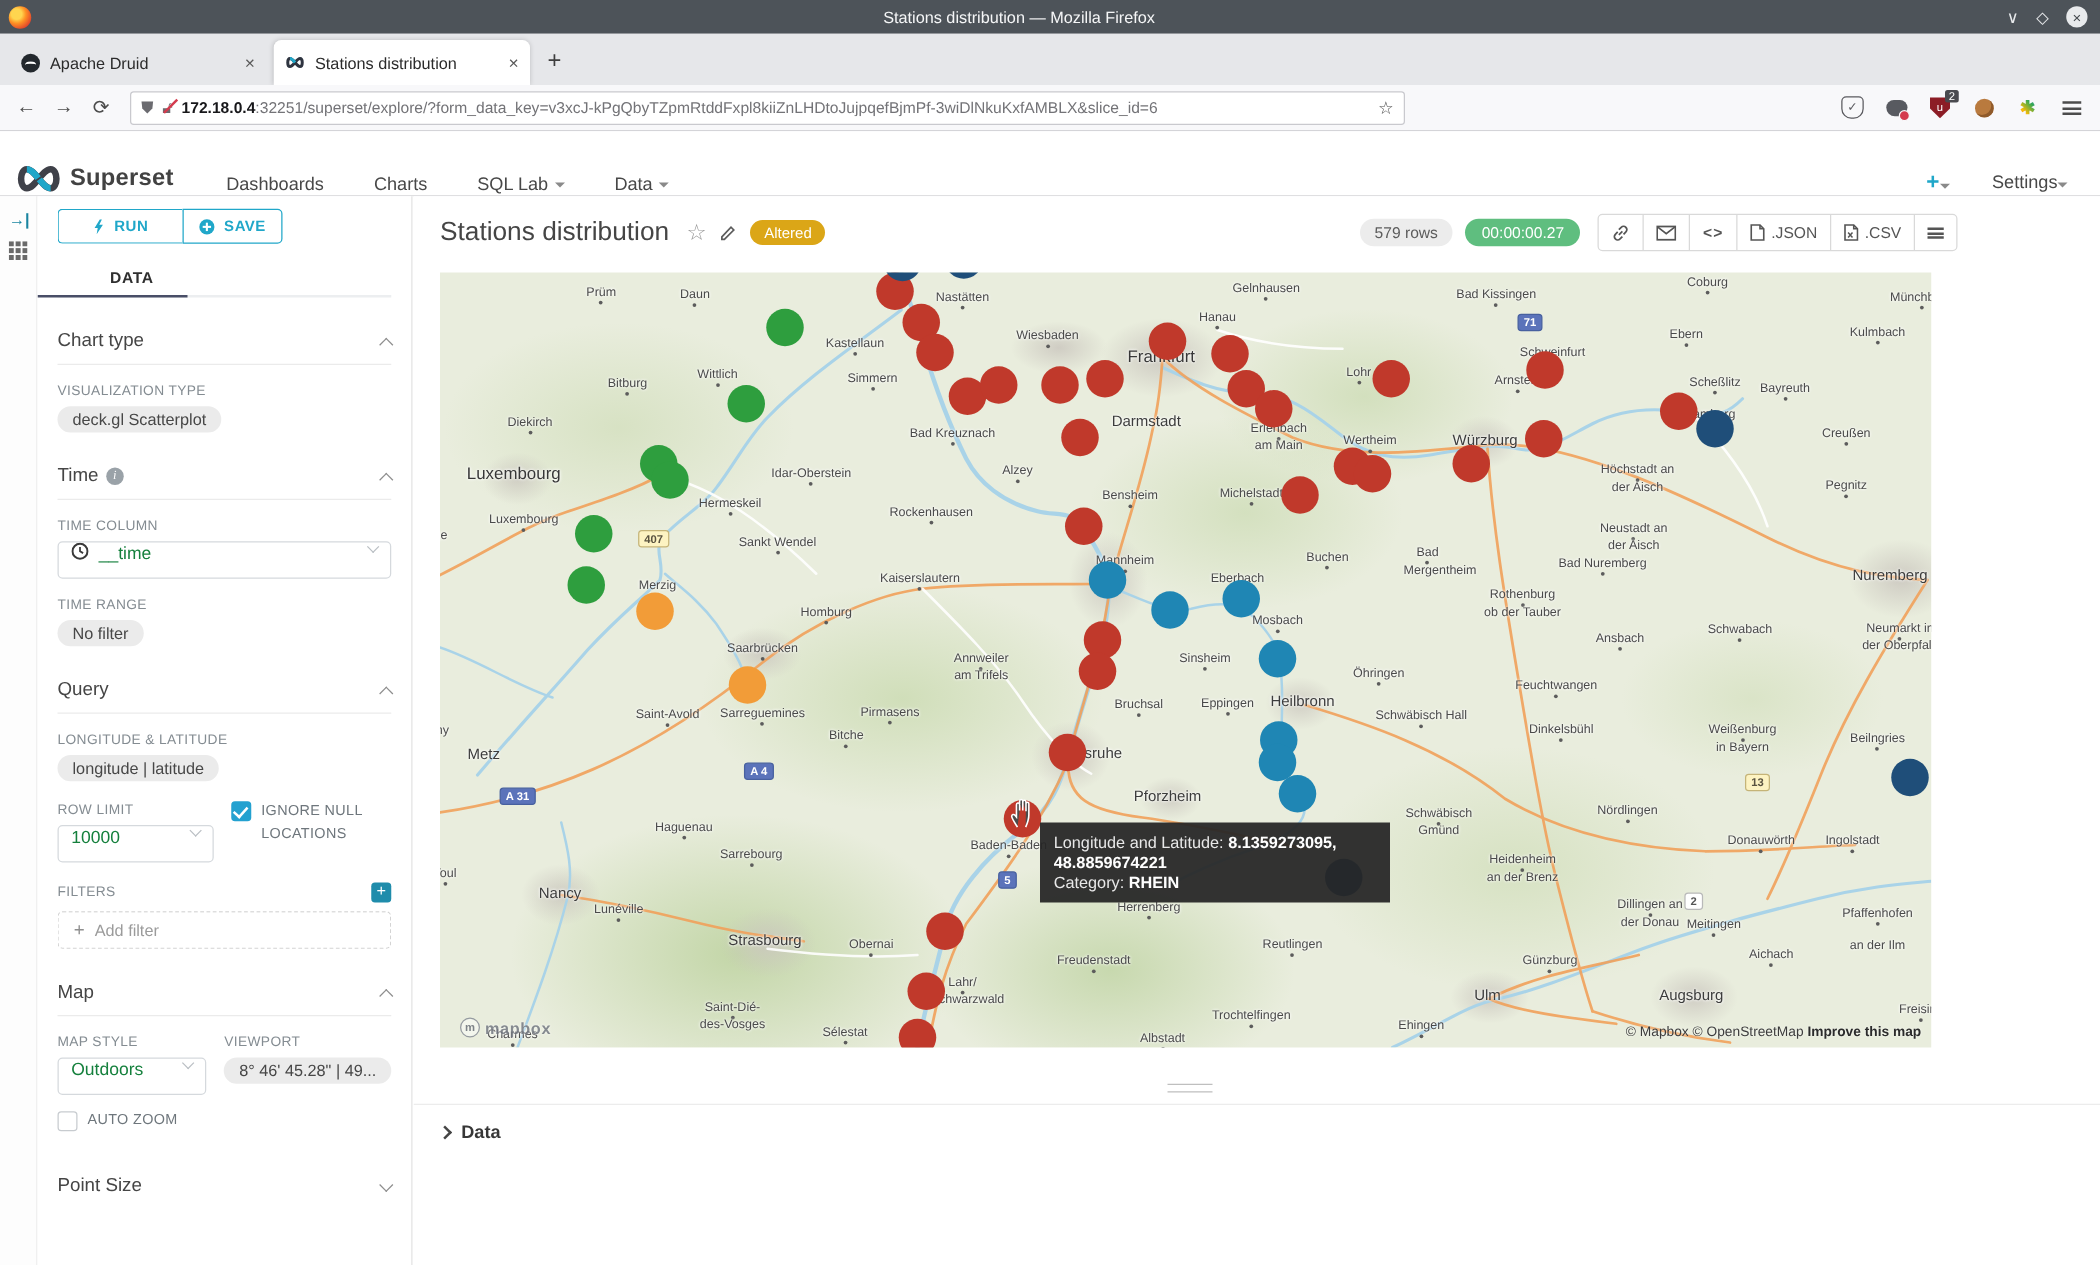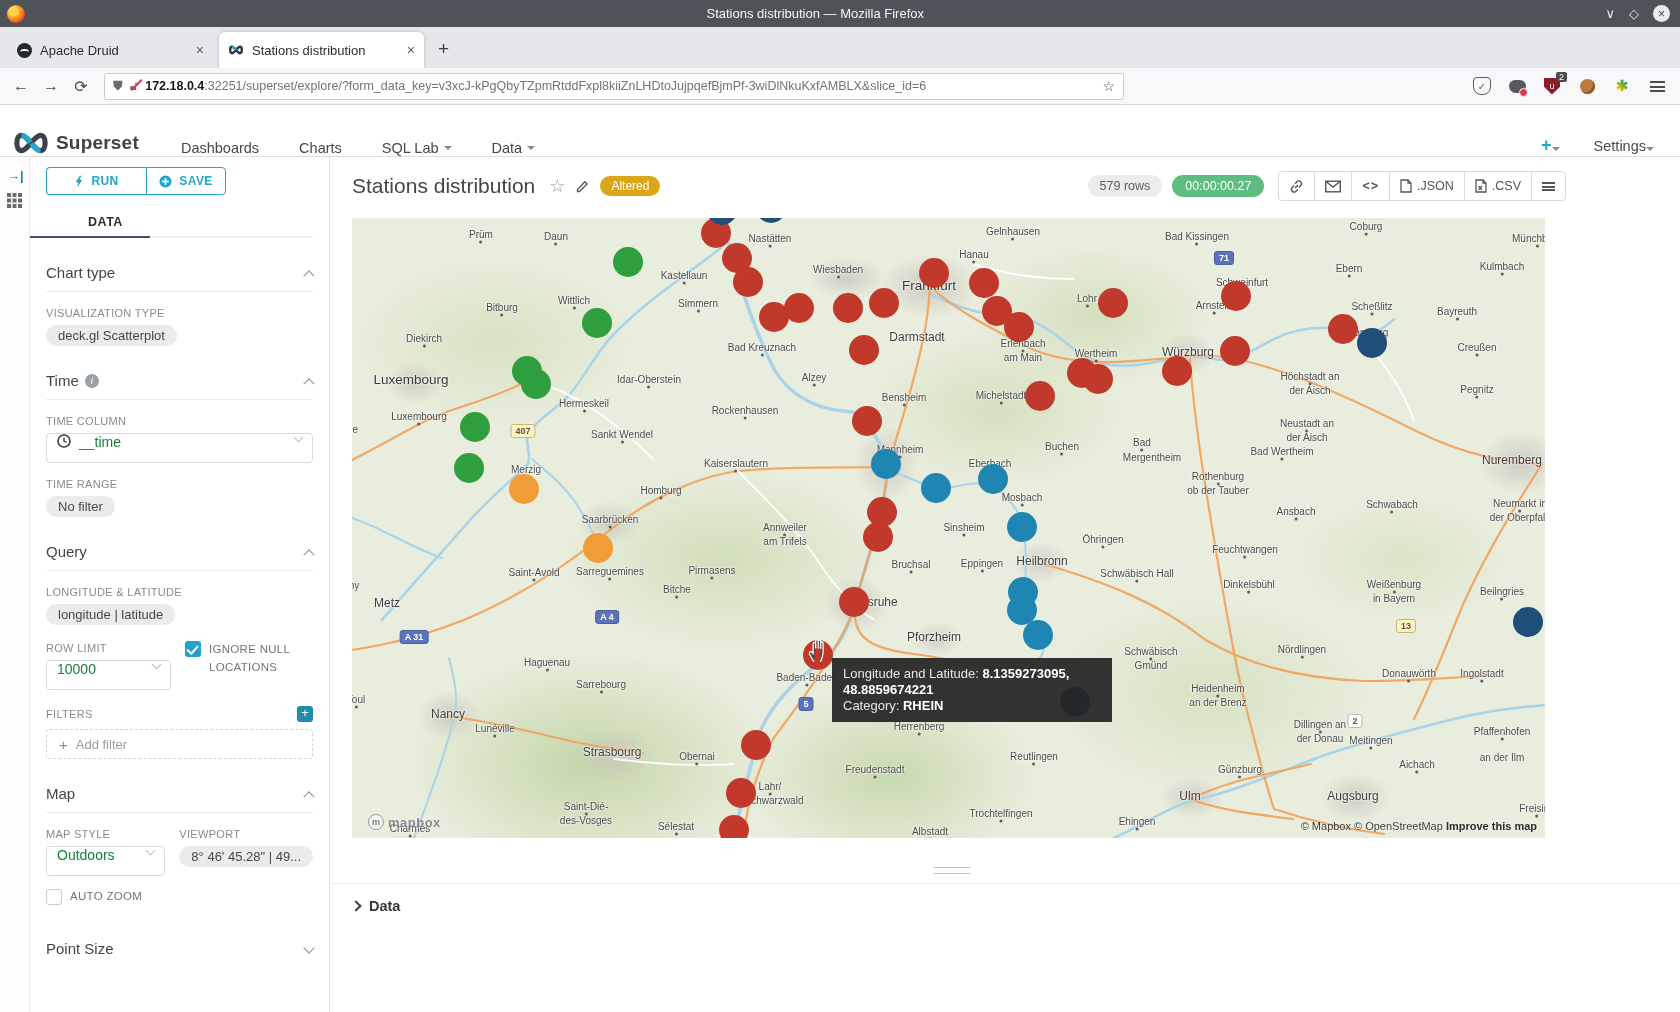--- a/index.html
+++ b/index.html
@@ -465,21 +465,21 @@
         <div class="mlabel s1" style="left: 486px; top: 53px;">Wiesbaden</div>
         <div class="mlabel s3" style="left: 577px; top: 67px;">Frankfurt</div>
         <div class="mlabel s1" style="left: 997px; top: 52px;">Ebern</div>
         <div class="mlabel s1" style="left: 1150px; top: 50px;">Kulmbach</div>
         <div class="mlabel s1" style="left: 890px; top: 66px;">Schweinfurt</div>
         <div class="mlabel s1" style="left: 332px; top: 59px;">Kastellaun</div>
         <div class="mlabel s1" style="left: 346px; top: 87px;">Simmern</div>
         <div class="mlabel s1" style="left: 150px; top: 91px;">Bitburg</div>
         <div class="mlabel s1" style="left: 222px; top: 84px;">Wittlich</div>
         <div class="mlabel s1" style="left: 1020px; top: 90px;">Scheßlitz</div>
-        <div class="mlabel s1" style="left: 1105px; top: 95px;">Bayreuth</div>
+        <div class="mlabel s1" style="left: 1076px; top: 95px;">Bayreuth</div>
         <div class="mlabel s1" style="left: 830px; top: 89px; margin-left: 32px;">Arnstein</div>
         <div class="mlabel s1" style="left: 735px; top: 82px;">Lohr</div>
         <div class="mlabel s1" style="left: 1016px; top: 116px;">Bamberg</div>
         <div class="mlabel s2" style="left: 565px; top: 119px;">Darmstadt</div>
         <div class="mlabel s1" style="left: 410px; top: 131px;">Bad Kreuznach</div>
         <div class="mlabel s1" style="left: 671px; top: 127px;">Erlenbach</div>
         <div class="mlabel s1 nd" style="left: 671px; top: 139px;">am Main</div>
         <div class="mlabel s1" style="left: 744px; top: 137px;">Wertheim</div>
         <div class="mlabel s2" style="left: 836px; top: 134px;">Würzburg</div>
         <div class="mlabel s1" style="left: 1125px; top: 131px;">Creußen</div>
@@ -496,21 +496,21 @@
         <div class="mlabel s1" style="left: 67px; top: 200px;">Luxembourg</div>
         <div class="mlabel s1" style="left: 270px; top: 218px;">Sankt Wendel</div>
         <div class="mlabel s1" style="left: 393px; top: 194px;">Rockenhausen</div>
         <div class="mlabel s1" style="left: -14px; top: 213px;">Hayange</div>
         <div class="mlabel s1" style="left: 384px; top: 247px;">Kaiserslautern</div>
         <div class="mlabel s1" style="left: 710px; top: 230px;">Buchen</div>
         <div class="mlabel s1" style="left: 790px; top: 226px;">Bad</div>
         <div class="mlabel s1 nd" style="left: 800px; top: 239px;">Mergentheim</div>
         <div class="mlabel s1" style="left: 955px; top: 207px;">Neustadt an</div>
         <div class="mlabel s1 nd" style="left: 955px; top: 219px;">der Aisch</div>
-        <div class="mlabel s1" style="left: 930px; top: 235px;">Bad Wertheim</div>
+        <div class="mlabel s1" style="left: 930px; top: 235px;">Bad Nuremberg</div>
         <div class="mlabel s1" style="left: 174px; top: 253px;">Merzig</div>
         <div class="mlabel s1" style="left: 638px; top: 247px;">Eberbach</div>
         <div class="mlabel s2" style="left: 1160px; top: 242px;">Nuremberg</div>
         <div class="mlabel s1" style="left: 309px; top: 274px;">Homburg</div>
         <div class="mlabel s1" style="left: 548px; top: 233px;">Mannheim</div>
         <div class="mlabel s1" style="left: 670px; top: 281px;">Mosbach</div>
         <div class="mlabel s1" style="left: 866px; top: 260px;">Rothenburg</div>
         <div class="mlabel s1 nd" style="left: 866px; top: 272px;">ob der Tauber</div>
         <div class="mlabel s1" style="left: 944px; top: 295px;">Ansbach</div>
         <div class="mlabel s1" style="left: 1040px; top: 288px;">Schwabach</div>

